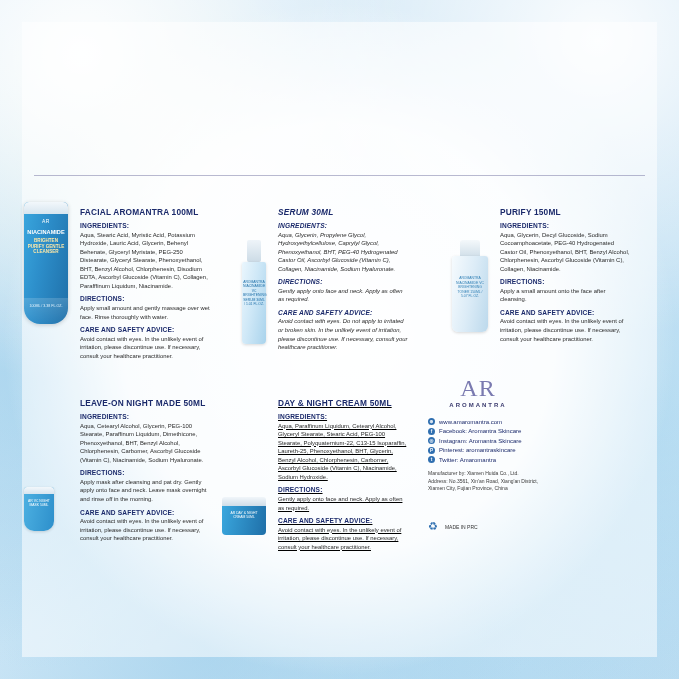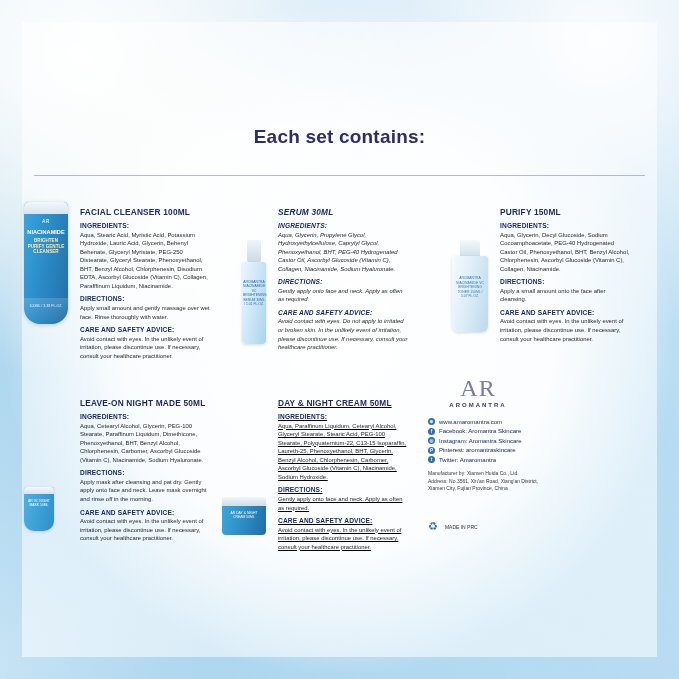--- a/index.html
+++ b/index.html
@@ -180,35 +180,34 @@
   .madein{font-size:5px;color:#333;}
 </style>
 </head>
 <body>
 
 <div class="bg"></div>
 <div class="sheet"></div>
 
 <div class="content">
 
-  <div class="title">Each set contains:</div>
   <div class="rule"></div>
 
   <div class="tube" style="left:24px;top:202px;">
     <div class="cap"></div>
     <div class="logo">AR</div>
     <div class="t1">NIACINAMIDE</div>
     <div class="t2">BRIGHTEN PURIFY
 GENTLE CLEANSER</div>
     <div class="t3">100ML / 3.38 FL.OZ.</div>
     <div class="band"></div>
   </div>
 
   <div class="block" style="left:80px;top:207px;width:130px;">
-    <div class="pname">FACIAL CLEANSER 100ML</div>
+    <div class="pname">FACIAL AROMANTRA 100ML</div>
     <div class="lbl">INGREDIENTS:</div>
     <div class="txt">Aqua, Stearic Acid, Myristic Acid, Potassium Hydroxide, Lauric Acid, Glycerin, Behenyl Behenate, Glyceryl Myristate, PEG-250 Distearate, Glyceryl Stearate, Phenoxyethanol, BHT, Benzyl Alcohol, Chlorphenesin, Disodium EDTA, Ascorbyl Glucoside (Vitamin C), Collagen, Parafffinum Liquidum, Niacinamide.</div>
     <div class="lbl">DIRECTIONS:</div>
     <div class="txt">Apply small amount and gently massage over wet face. Rinse thoroughly with water.</div>
     <div class="lbl">CARE AND SAFETY ADVICE:</div>
     <div class="txt">Avoid contact with eyes.  In the unlikely event of irritation, please discontinue use.
 If necessary, consult your healthcare practitioner.</div>
   </div>
 
   <div class="dropper" style="left:242px;top:240px;">

